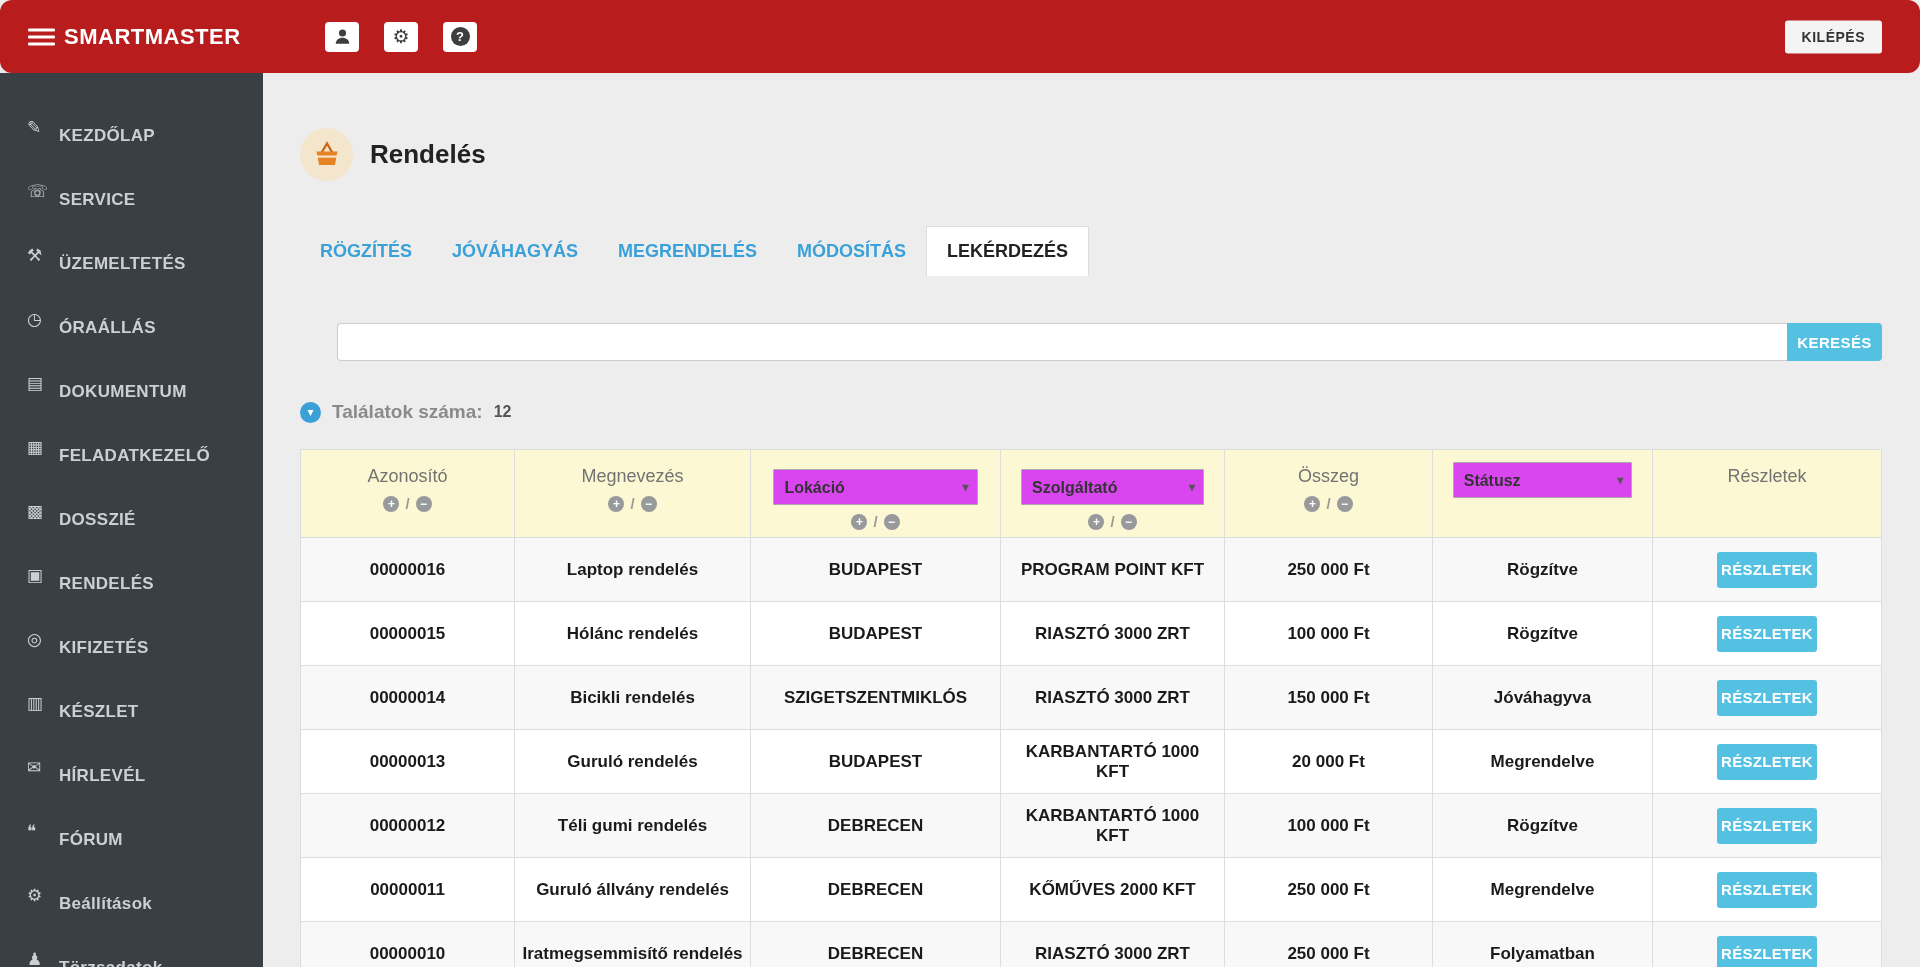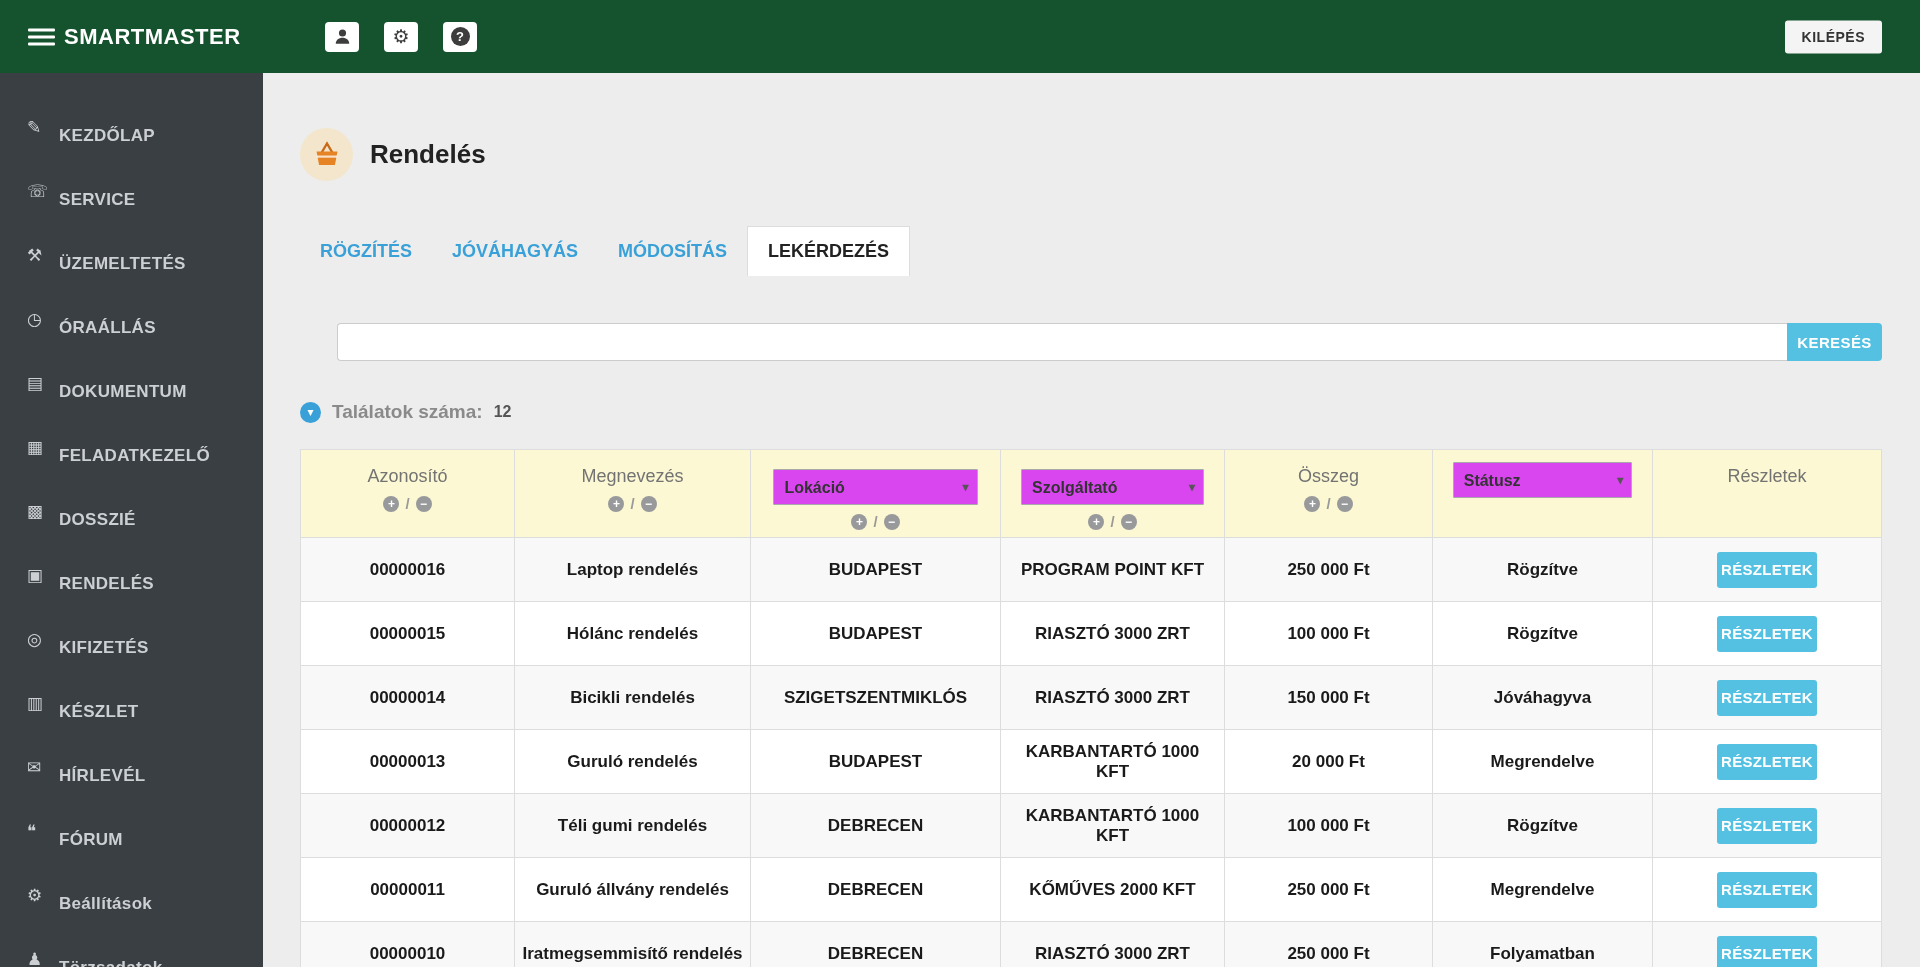--- a/index.html
+++ b/index.html
@@ -3,21 +3,21 @@
 <meta charset="utf-8">
 <title>SMARTMASTER</title>
 <style>
   * { margin:0; padding:0; box-sizing:border-box; }
   html, body { width:1920px; height:967px; overflow:hidden; }
   body { font-family:"Liberation Sans", sans-serif; background:#ededed; color:#222; }
   ul { list-style:none; }
   button { font-family:"Liberation Sans", sans-serif; }
 
   
-  .topbar { position:fixed; top:0; left:0; width:1920px; height:73px; background:#14532d; z-index:20; }
+  .topbar { position:fixed; top:0; left:0; width:1920px; height:73px; background:#b91c1c; z-index:20;border-radius:12px; }
   .hamburger { position:absolute; left:28px; top:50%; transform:translateY(-50%); width:27px; cursor:pointer; }
   .hamburger span { display:block; height:3px; background:#fff; border-radius:1px; margin:4px 0; }
   .brand { position:absolute; left:64px; top:50%; transform:translateY(-50%); color:#fff; font-size:22px; font-weight:bold; letter-spacing:.5px; }
   .topbar-icons { position:absolute; left:325px; top:50%; transform:translateY(-50%); display:flex; gap:25px; }
   .tb-btn { width:34px; height:30px; background:#fff; border:none; border-radius:4px; display:flex; align-items:center; justify-content:center; cursor:pointer; color:#3d3d3d; padding:0; }
   .tb-btn .glyph { font-size:19px; line-height:1; color:#3d3d3d; }
   .help-circle { width:19px; height:19px; border-radius:50%; background:#3d3d3d; color:#fff; font-size:13px; font-weight:bold; line-height:19px; text-align:center; }
   .logout-btn { position:absolute; right:38px; top:50%; transform:translateY(-50%); height:33px; padding:0 17px; background:#f4f4f4; border:none; border-radius:3px; font-size:14px; font-weight:bold; color:#333; letter-spacing:.5px; cursor:pointer; }
 
   
@@ -161,20 +161,21 @@
         <path d="M5.5 12.5 h21 l-2.6 13.5 h-15.8 z" fill="#e58325"></path>
         <rect x="5.8" y="16.5" width="20.4" height="2.2" fill="#ffffff" opacity="0.75"></rect>
       </svg>
     </div>
     <h1 class="page-title">Rendelés</h1>
   </div>
 
   <div class="tabs">
       <div class="tab">RÖGZÍTÉS</div>
       <div class="tab">JÓVÁHAGYÁS</div>
+      <div class="tab">MEGRENDELÉS</div>
       <div class="tab">MÓDOSÍTÁS</div>
       <div class="tab active">LEKÉRDEZÉS</div>
     </div>
 
   <div class="search-row">
     <input class="search-input" type="text" value="" style="">
     <button class="search-btn">KERESÉS</button>
   </div>
 
   <div class="results">

